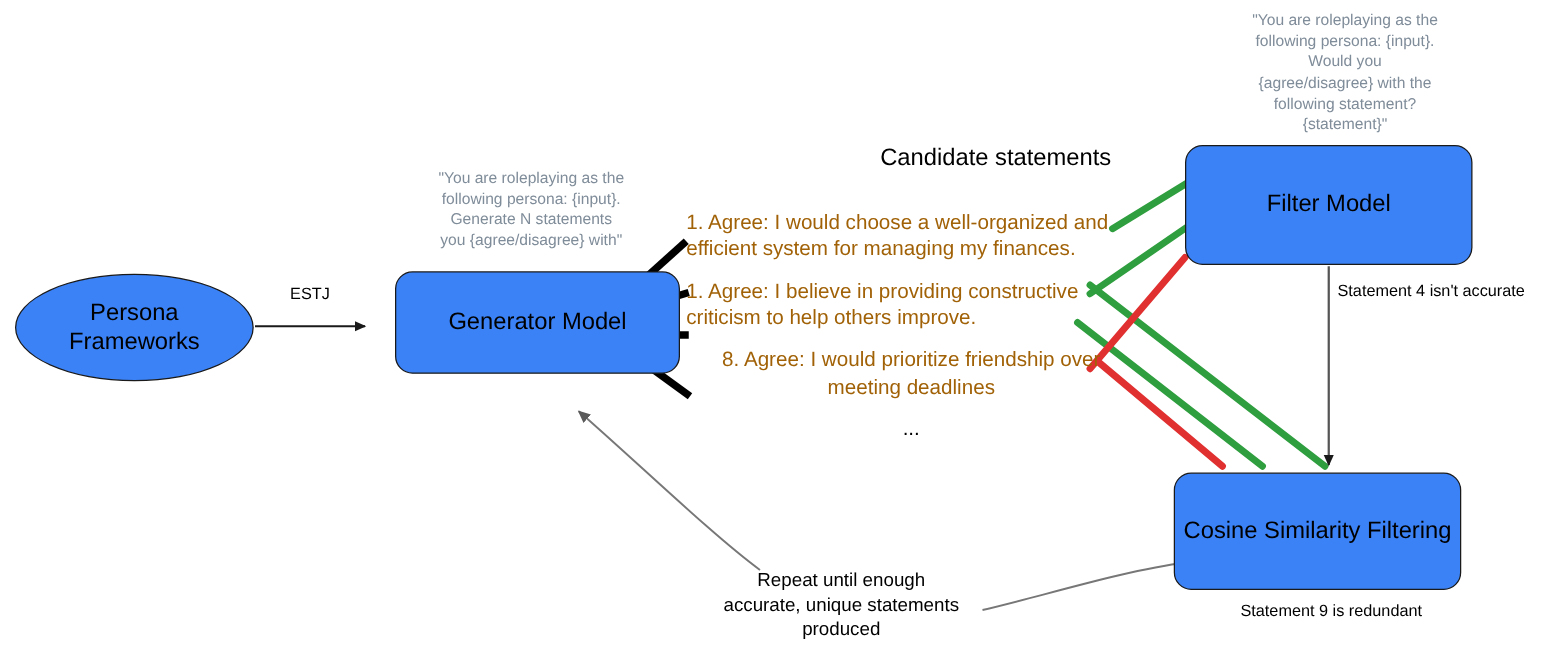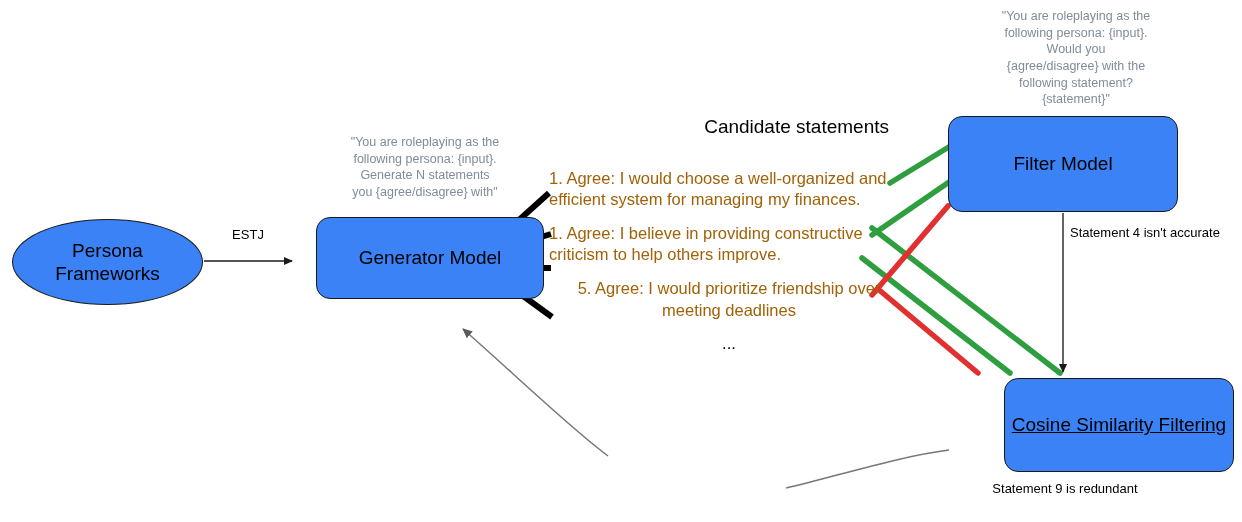--- a/index.html
+++ b/index.html
@@ -173,31 +173,34 @@
 following statement?
 {statement}"</div>
 
   <div class="section-title" style="left:549px; top:116px; width:340px;">Candidate statements</div>
 
   <div class="statements" style="left:549px; top:168px;">
     <div class="statement indent-hang">1. Agree: I would choose a well-organized and
 efficient system for managing my finances.</div>
     <div class="statement indent-hang">1. Agree: I believe in providing constructive
 criticism to help others improve.</div>
-    <div class="statement">5. Agree: I would prioritize friendship over
+    <div class="statement">8. Agree: I would prioritize friendship over
 meeting deadlines</div>
     <div class="ellipsis-row">...</div>
   </div>
 
   <div class="node rounded" style="left:948px; top:116px; width:230px; height:96px;">
     <span class="node-label">Filter Model</span>
   </div>
 
   <div class="edge-label" style="left:1070px; top:225px; width:175px; text-align:left;">Statement 4 isn't accurate</div>
 
-  <div class="node rounded" style="left:1004px; top:378px; width:230px; height:94px;text-decoration:underline;">
+  <div class="node rounded" style="left:939px; top:378px; width:230px; height:94px;">
     <span class="node-label">Cosine Similarity Filtering</span>
   </div>
 
   <div class="edge-label" style="left:950px; top:481px; width:230px;">Statement 9 is redundant</div>
 
+  <div class="edge-label" style="left:560px; top:455px; width:226px; font-size:15px; line-height:1.3;">Repeat until enough
+accurate, unique statements
+produced</div>
 
 </div>
 
 </body></html>

